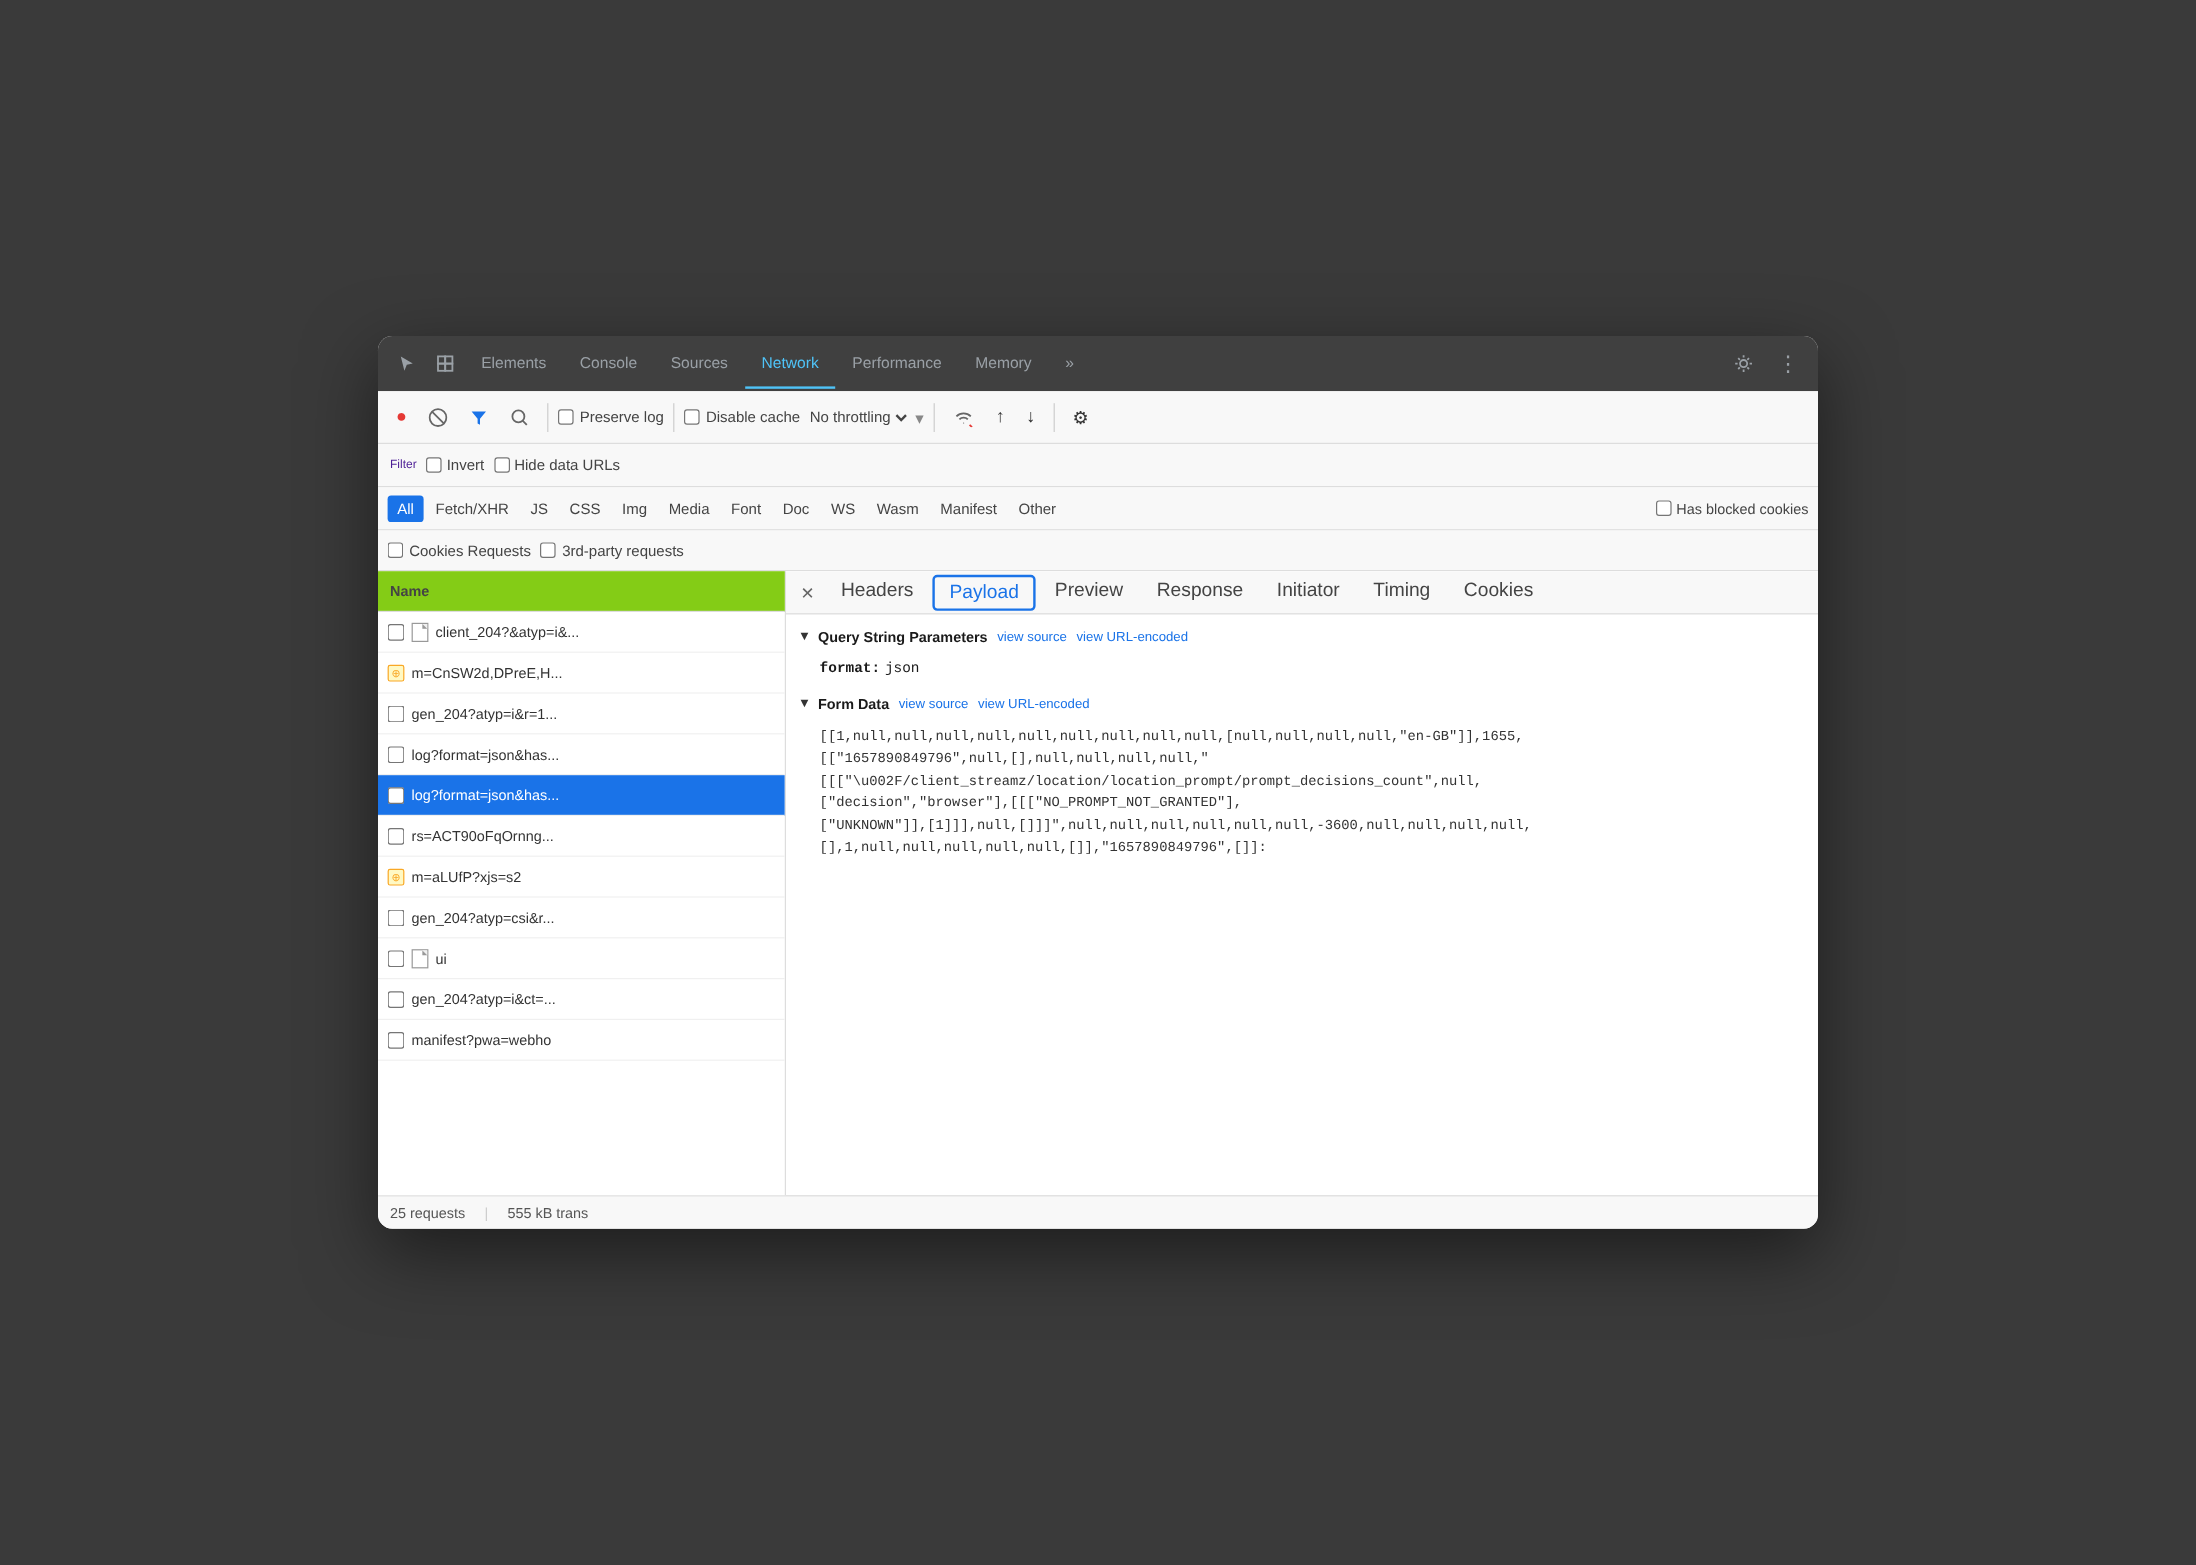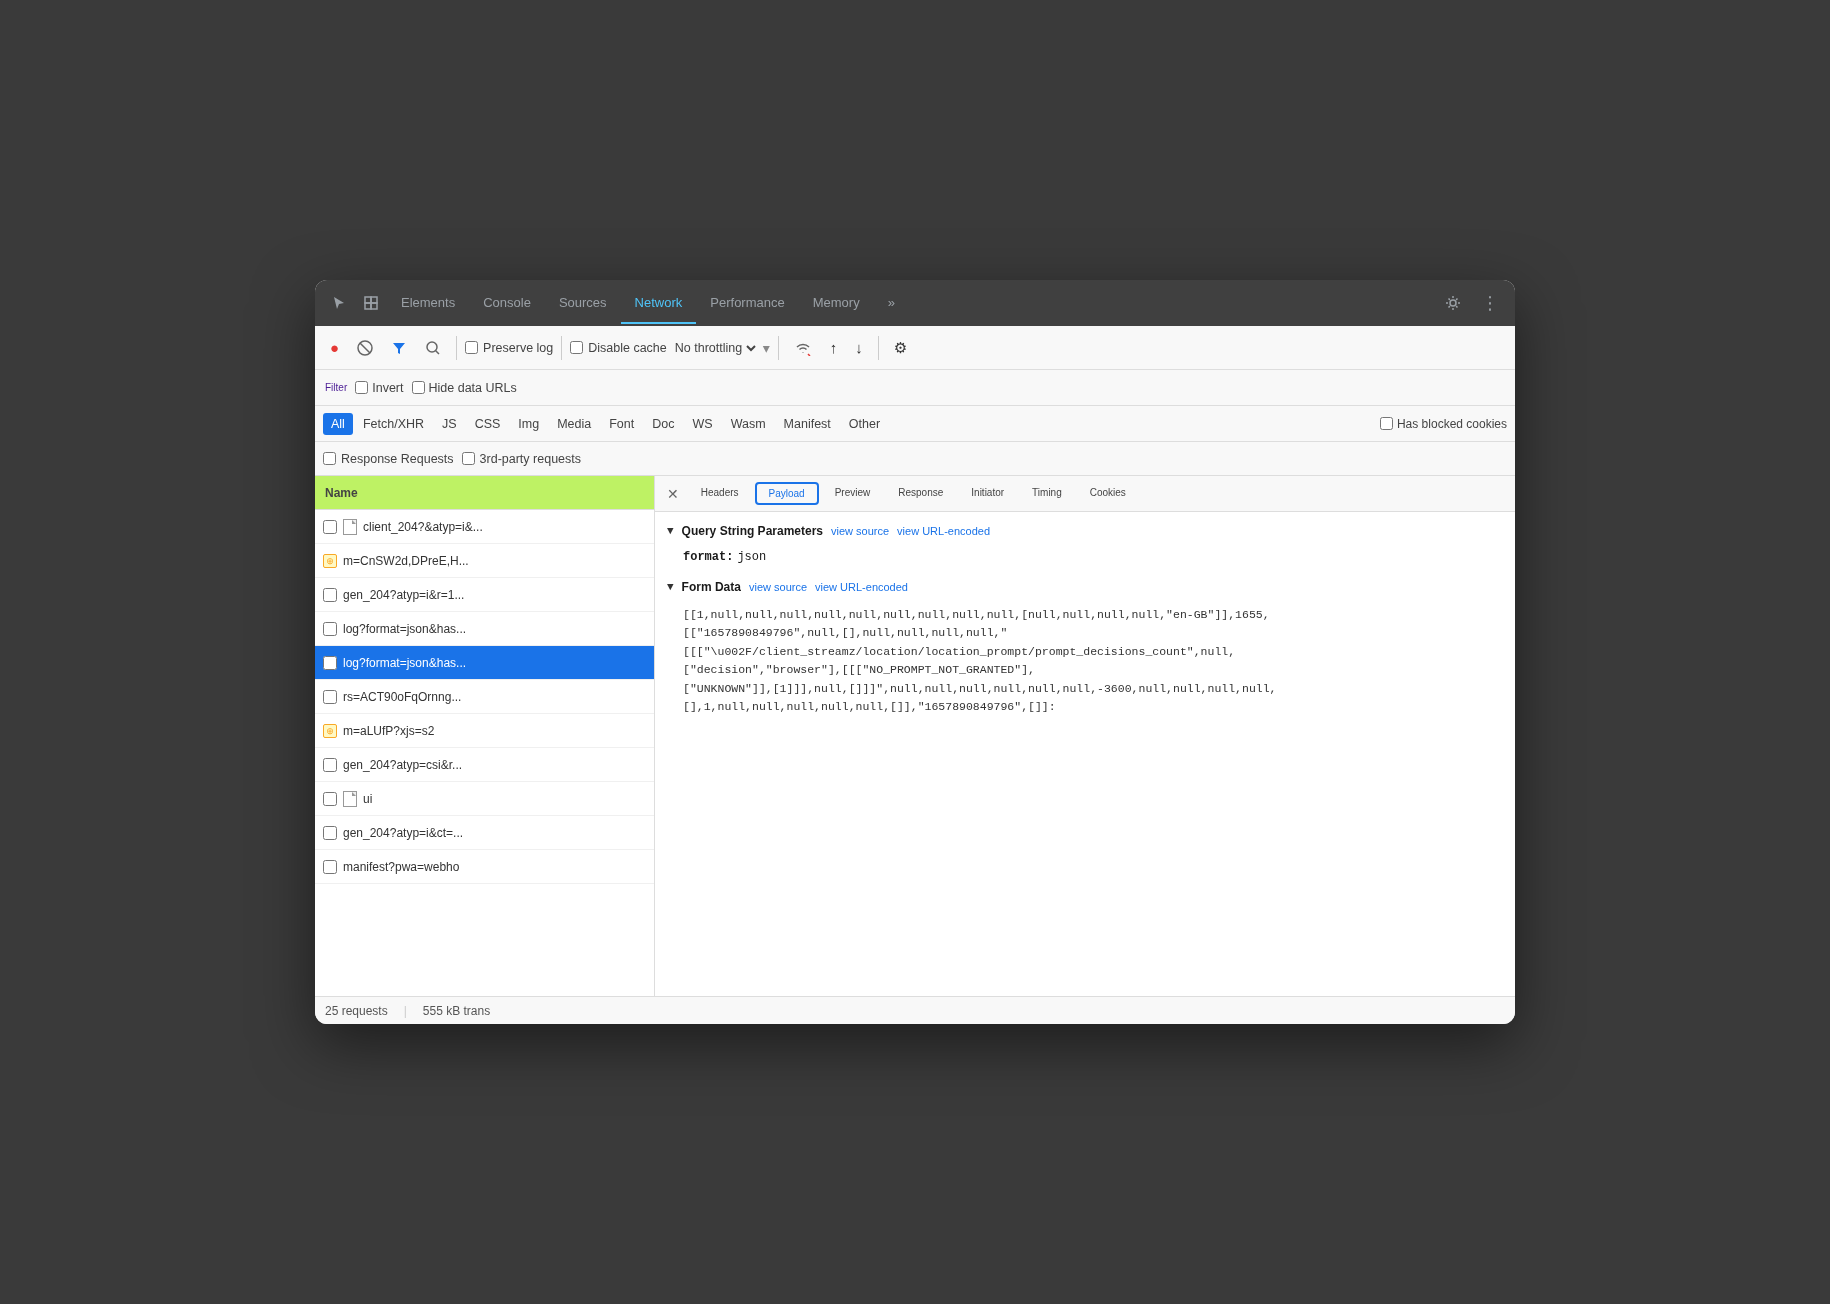--- a/index.html
+++ b/index.html
@@ -200,21 +200,21 @@
     }
     .req-list-header {
       height: 34px;
       display: flex;
       align-items: center;
       padding: 0 10px;
       border-bottom: 1px solid #ddd;
       font-size: 12px;
       font-weight: 600;
       color: #444;
-      background: #bef264;
+      background: #84cc16;
     }
     .req-items {
       flex: 1;
       overflow-y: auto;
     }
     .req-item {
       height: 34px;
       display: flex;
       align-items: center;
       padding: 0 8px;
@@ -294,21 +294,21 @@
       cursor: pointer;
       font-size: 14px;
       color: #666;
       padding: 4px 8px;
     }
     .panel-tab {
       background: none;
       border: none;
       cursor: pointer;
       padding: 8px 14px;
-      font-size: 10px;
+      font-size: 16px;
       color: #444;
       border-bottom: 2px solid transparent;
       white-space: nowrap;
     }
     .panel-tab.active-highlighted {
       border: 2px solid #1a73e8;
       border-radius: 4px;
       color: #1a73e8;
       padding: 4px 12px;
       margin: 0 2px;
@@ -497,21 +497,21 @@
     <div style="flex:1"></div>
     <label class="filter-checkbox-label" style="font-size:12px;justify-content:space-between;">
       <input type="checkbox" style="">
       <span>Has blocked cookies</span>
     </label>
   </div>
 
   <div class="blocked-row">
     <label class="blocked-checkbox-label">
       <input type="checkbox" style="">
-      <span>Response Requests</span>
+      <span>Cookies Requests</span>
     </label>
     <label class="blocked-checkbox-label">
       <input type="checkbox" style="">
       <span>3rd-party requests</span>
     </label>
   </div>
 
   <div class="main-content">
 
     <div class="request-list">

